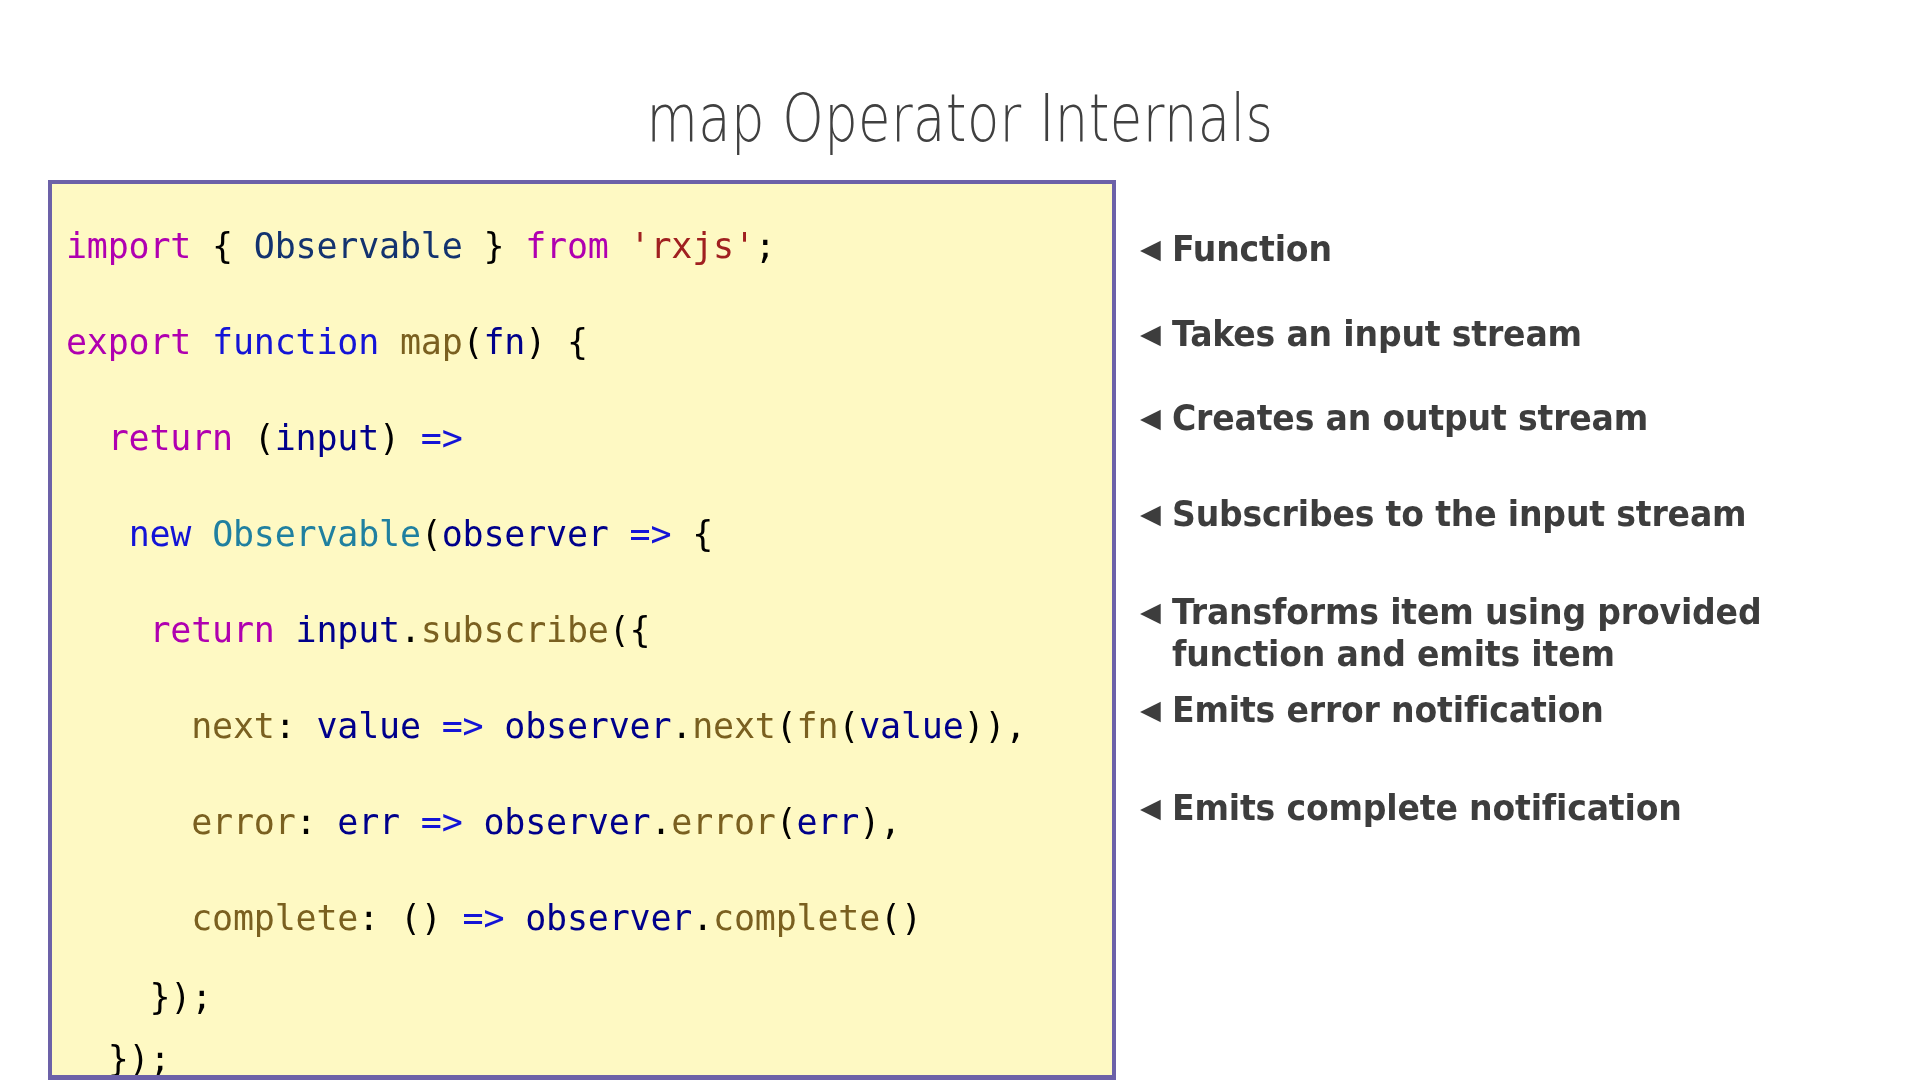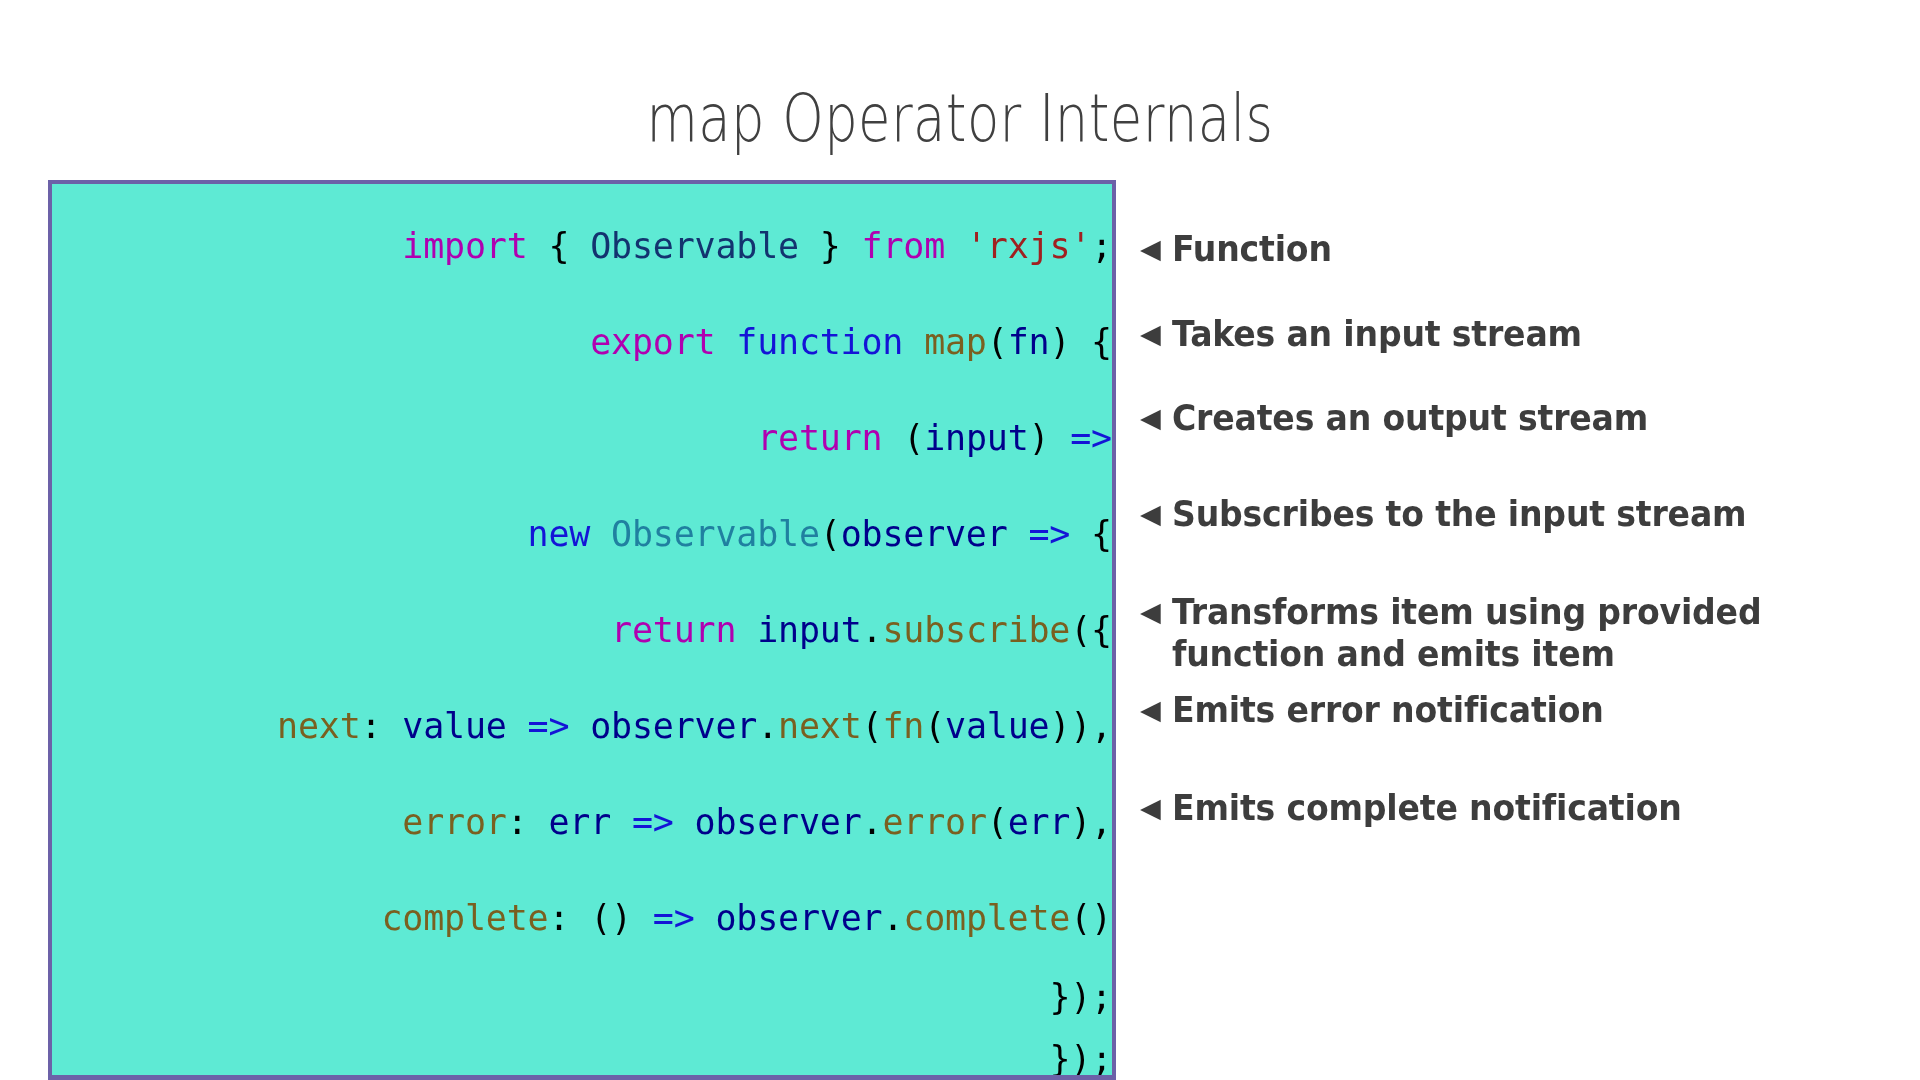--- a/index.html
+++ b/index.html
@@ -42,23 +42,22 @@
   
   #code-box {
     position: absolute;
     left: 48px;
     top: 180px;
     width: 1068px;
     height: 900px;
     box-sizing: border-box;
     border: 4px solid #6c61a8;
     border-bottom-width: 5px;
-    background: #5eead4;
+    background: #fef9c3;
     overflow: hidden;
-    text-align: right;
   }
   #code {
     font-family: "DejaVu Sans Mono", monospace;
     font-size: 35px;
     line-height: 32px;
     color: #000000;
     padding: 14px 0 0 14px;
     white-space: pre;
     letter-spacing: -0.2px;
   }

